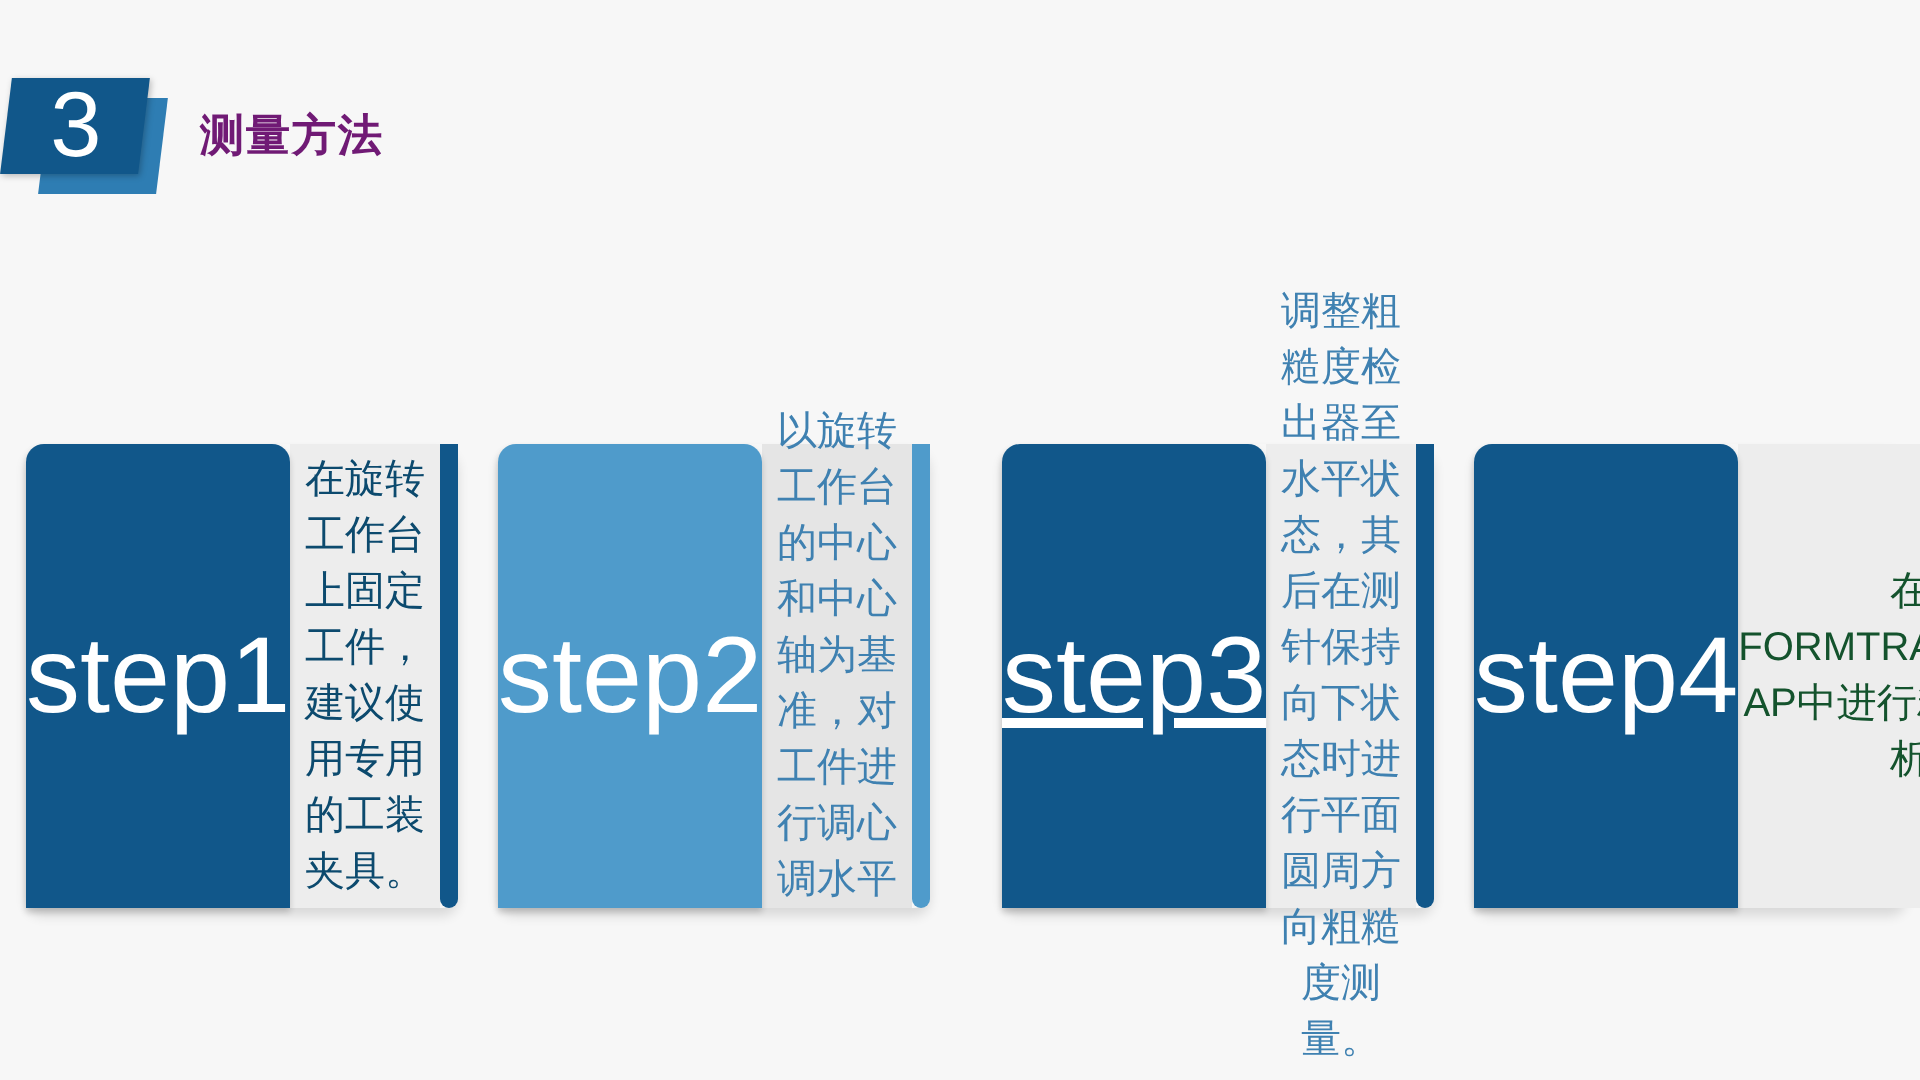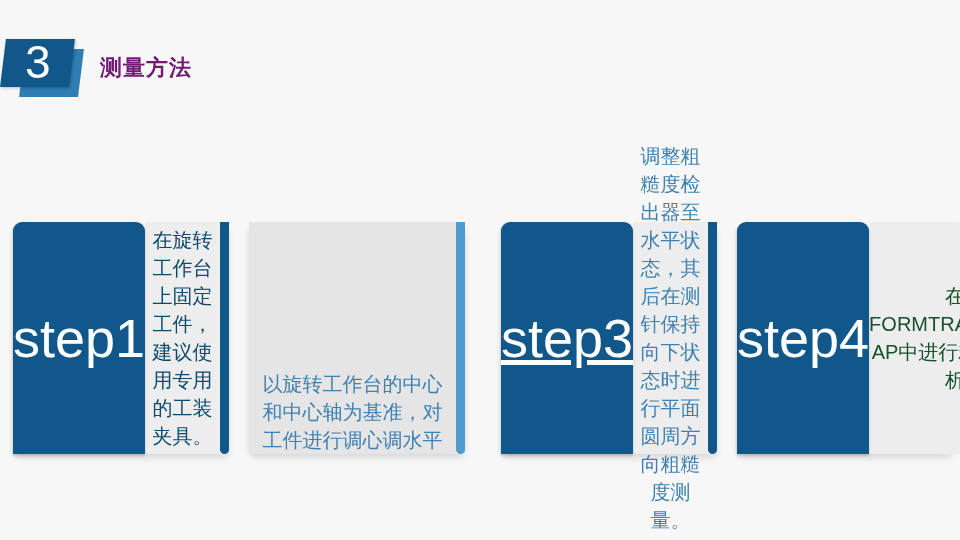--- a/index.html
+++ b/index.html
@@ -82,20 +82,23 @@
     <div class="card-header" style="background: rgb(17, 87, 138);">
       <span>step1</span>
     </div>
     <div class="card-body" style="background: rgb(237, 237, 237);">
       <p style="color: #0c4a6e;">在旋转工作台上固定工件，建议使用专用的工装夹具。</p>
     </div>
     <div class="card-footer" style="background: rgb(17, 87, 138);"></div>
   </div>
 
   <div class="card c2" data-step="2">
+    <div class="card-header" style="background: rgb(79, 155, 203);">
+      <span>step2</span>
+    </div>
     <div class="card-body" style="background: #e5e5e5; align-items: flex-end;">
       <p style="color: rgb(63, 129, 177);">以旋转工作台的中心和中心轴为基准，对工件进行调心调水平</p>
     </div>
     <div class="card-footer" style="background: rgb(79, 155, 203);"></div>
   </div>
 
   <div class="card c3" data-step="3">
     <div class="card-header" style="background: rgb(17, 87, 138); text-decoration: underline;">
       <span>step3</span>
     </div>

